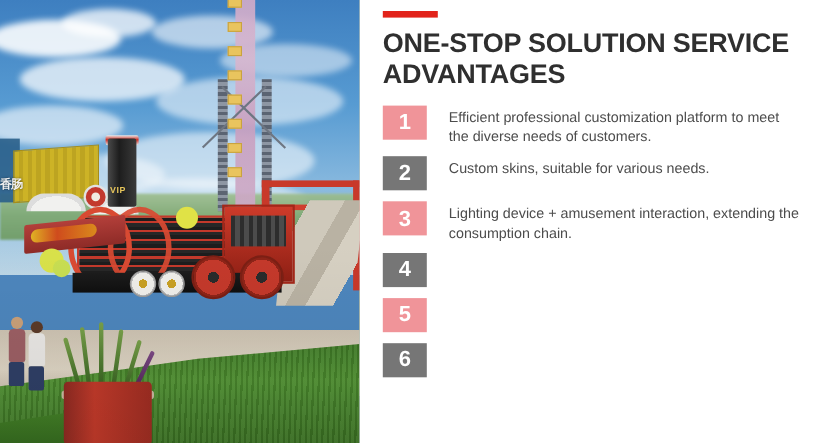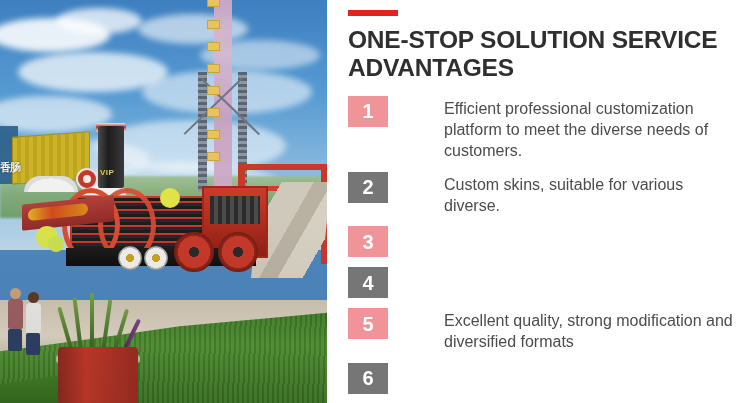--- a/index.html
+++ b/index.html
@@ -277,26 +277,25 @@
     width:40px; height:31px;
     color:#ffffff;
     font-size:20px;
     font-weight:bold;
     display:flex; align-items:center; justify-content:center;
     line-height:1;
   }
   .badge.pink { background:#f09499; }
   .badge.gray { background:#767676; }
   .item-text {
-    font-size:16px;
+    font-size:13px;
     line-height:1.33;
     color:#4c4c4c;
     padding-top:2px;
     max-width:320px;
-    margin-left:36px;
   }
 </style>
 </head>
 <body>
 
 <div class="banner">
 
   <div class="photo">
     <div class="sky"></div>
 
@@ -401,34 +400,34 @@
 
     <div class="list">
 
       <div class="item">
         <div class="badge pink">1</div>
         <div class="item-text">Efficient professional customization platform to meet the diverse needs of customers.</div>
       </div>
 
       <div class="item">
         <div class="badge gray">2</div>
-        <div class="item-text">Custom skins, suitable for various diverse.</div>
+        <div class="item-text">Custom skins, suitable for various needs.</div>
       </div>
 
       <div class="item">
         <div class="badge pink">3</div>
+        <div class="item-text">Lighting device + amusement interaction, extending the consumption chain.</div>
       </div>
 
       <div class="item">
         <div class="badge gray">4</div>
       </div>
 
       <div class="item">
         <div class="badge pink">5</div>
-        <div class="item-text">Excellent quality, strong modification and diversified formats</div>
       </div>
 
       <div class="item">
         <div class="badge gray">6</div>
       </div>
 
     </div>
   </div>
 </div>
 

